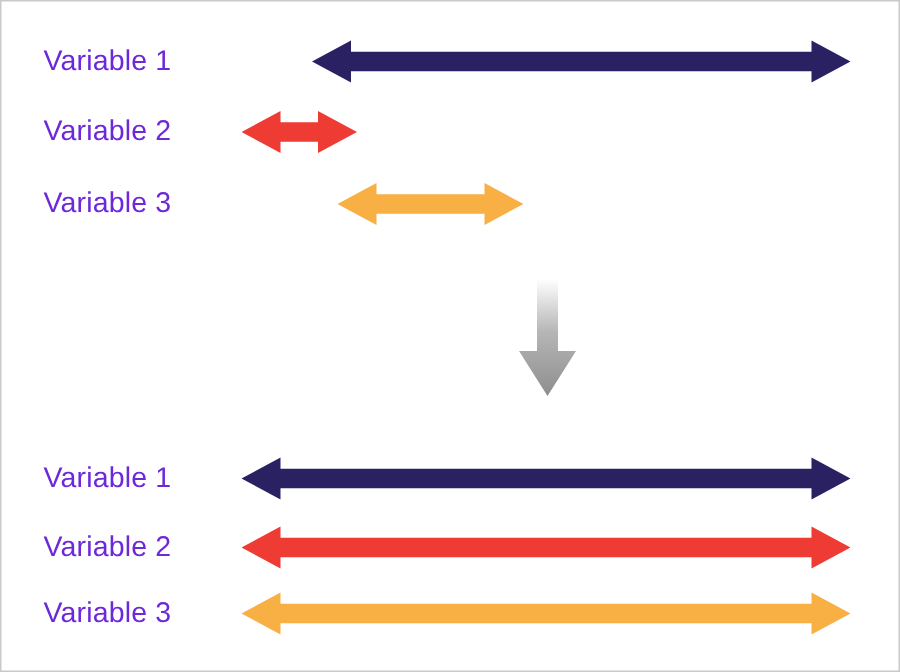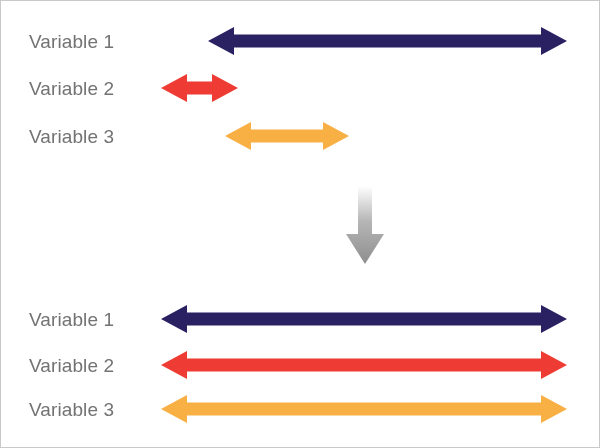--- a/index.html
+++ b/index.html
@@ -17,21 +17,21 @@
     background: #ffffff;
     box-sizing: border-box;
     border: 1px solid #c9c9c9;
     overflow: hidden;
   }
   .label {
     position: absolute;
     font-family: "Liberation Sans", sans-serif;
     font-size: 19px;
     font-weight: 400;
-    color: #737373;
+    color: #6d28d9;
     letter-spacing: 0.1px;
     white-space: nowrap;
     line-height: 1;
     transform: translateY(-50%);
   }
   .arrow-svg {
     position: absolute;
     display: block;
   }
 </style>

